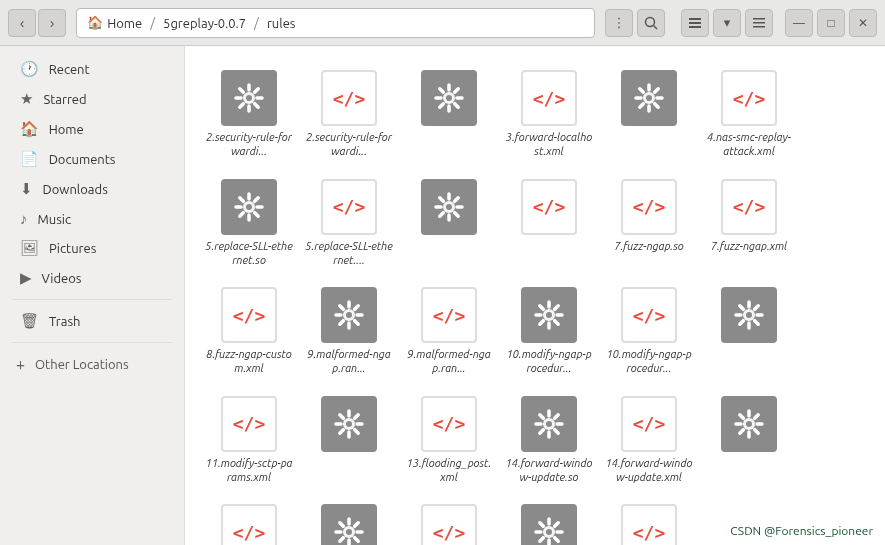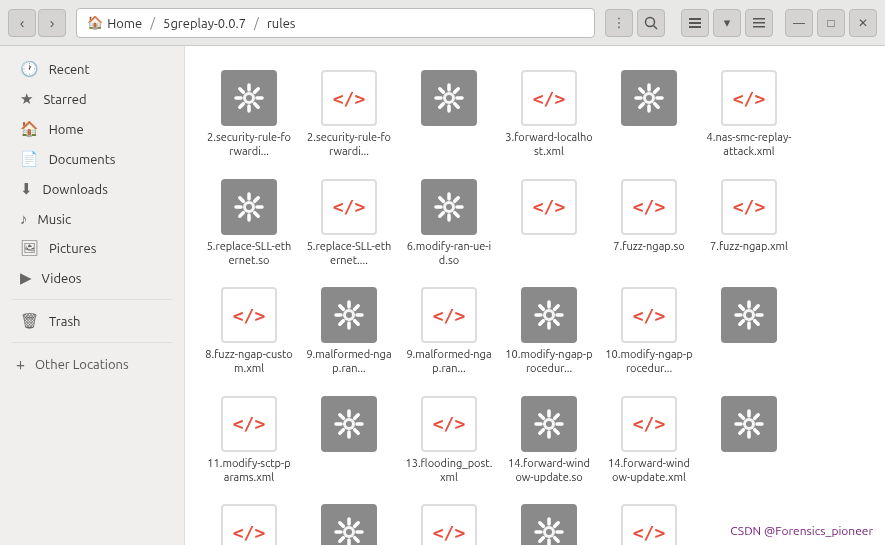--- a/index.html
+++ b/index.html
@@ -176,29 +176,30 @@
       color: #e74c3c;
       font-family: monospace;
     }
     .file-name {
       font-size: 11px;
       color: #333;
       text-align: center;
       word-break: break-all;
       line-height: 1.3;
       max-width: 90px;
+      font-style: italic;
     }
 
     
     .watermark {
       position: absolute;
       bottom: 8px;
       right: 12px;
       font-size: 12px;
-      color: #701a75;
+      color: #14532d;
       pointer-events: none;
     }
   </style>
 </head>
 <body>
 
 <div class="titlebar">
   <div class="titlebar-nav">
     <button class="nav-btn">‹</button>
     <button class="nav-btn">›</button>
@@ -415,21 +416,20 @@
                 <line x1="24.65685424949238" y1="24.65685424949238" x2="28.19238815542512" y2="28.192388155425117" stroke="white" stroke-width="3.5" stroke-linecap="round"></line>
                 <line x1="19" y1="27" x2="19" y2="32" stroke="white" stroke-width="3.5" stroke-linecap="round"></line>
                 <line x1="13.34314575050762" y1="24.65685424949238" x2="9.807611844574883" y2="28.19238815542512" stroke="white" stroke-width="3.5" stroke-linecap="round"></line>
                 <line x1="11" y1="19" x2="6" y2="19" stroke="white" stroke-width="3.5" stroke-linecap="round"></line>
                 <line x1="13.343145750507619" y1="13.34314575050762" x2="9.80761184457488" y2="9.807611844574883" stroke="white" stroke-width="3.5" stroke-linecap="round"></line>
                 <line x1="19" y1="11" x2="18.999999999999996" y2="6" stroke="white" stroke-width="3.5" stroke-linecap="round"></line>
                 <line x1="24.65685424949238" y1="13.343145750507619" x2="28.192388155425114" y2="9.80761184457488" stroke="white" stroke-width="3.5" stroke-linecap="round"></line>
         </svg>
       </div>
           </div>
-          <span class="file-name">6.modify-ran-ue-id.so</span>
         </div>
         <div class="file-item">
           <div class="file-icon">
       <div class="icon-xml">
         <span class="xml-tag">&lt;/&gt;</span>
       </div>
           </div>
         </div>
         <div class="file-item">
           <div class="file-icon">

